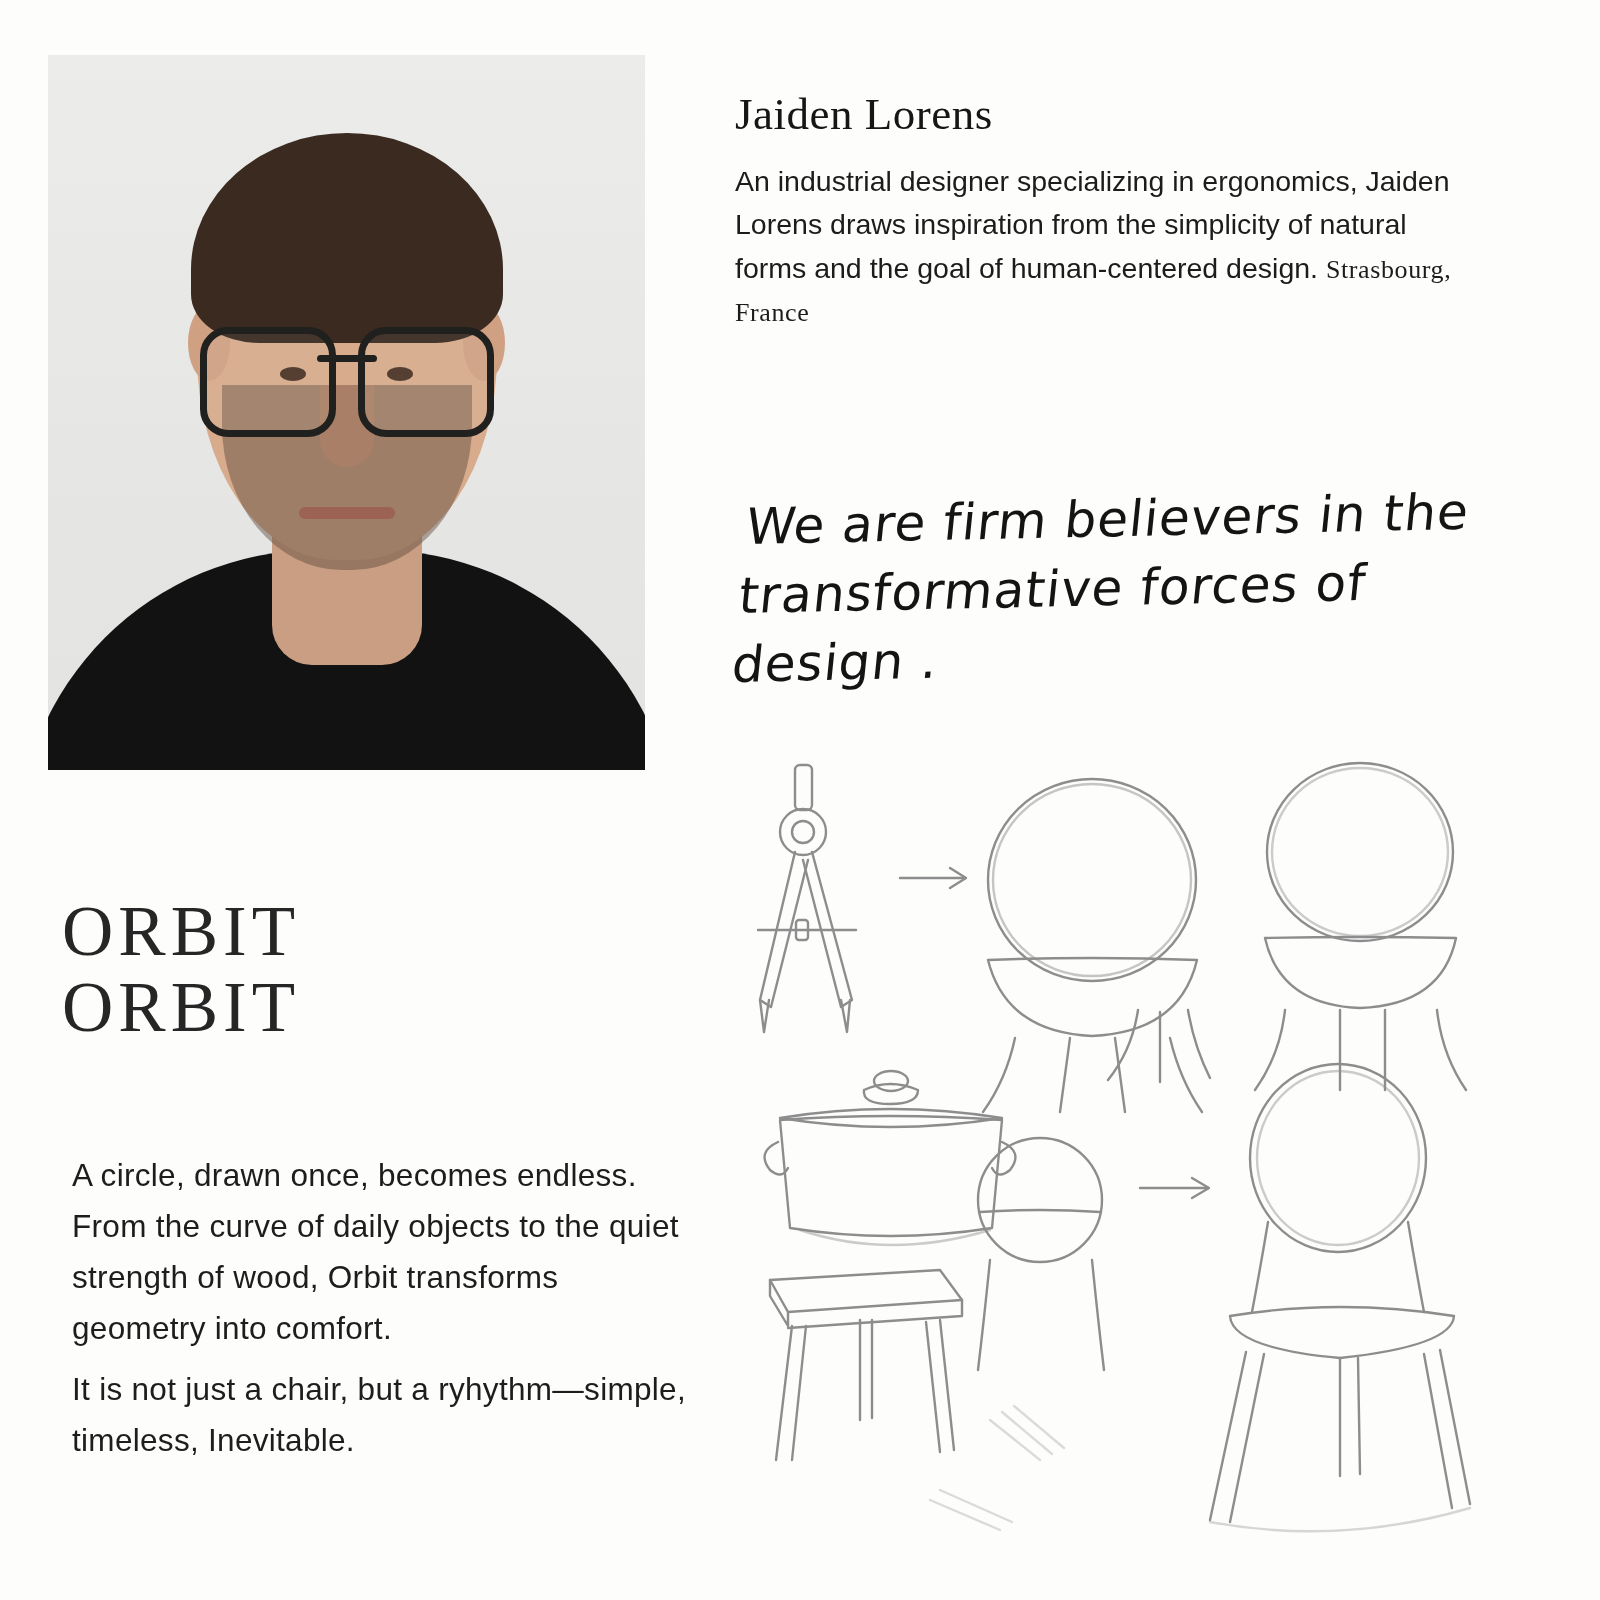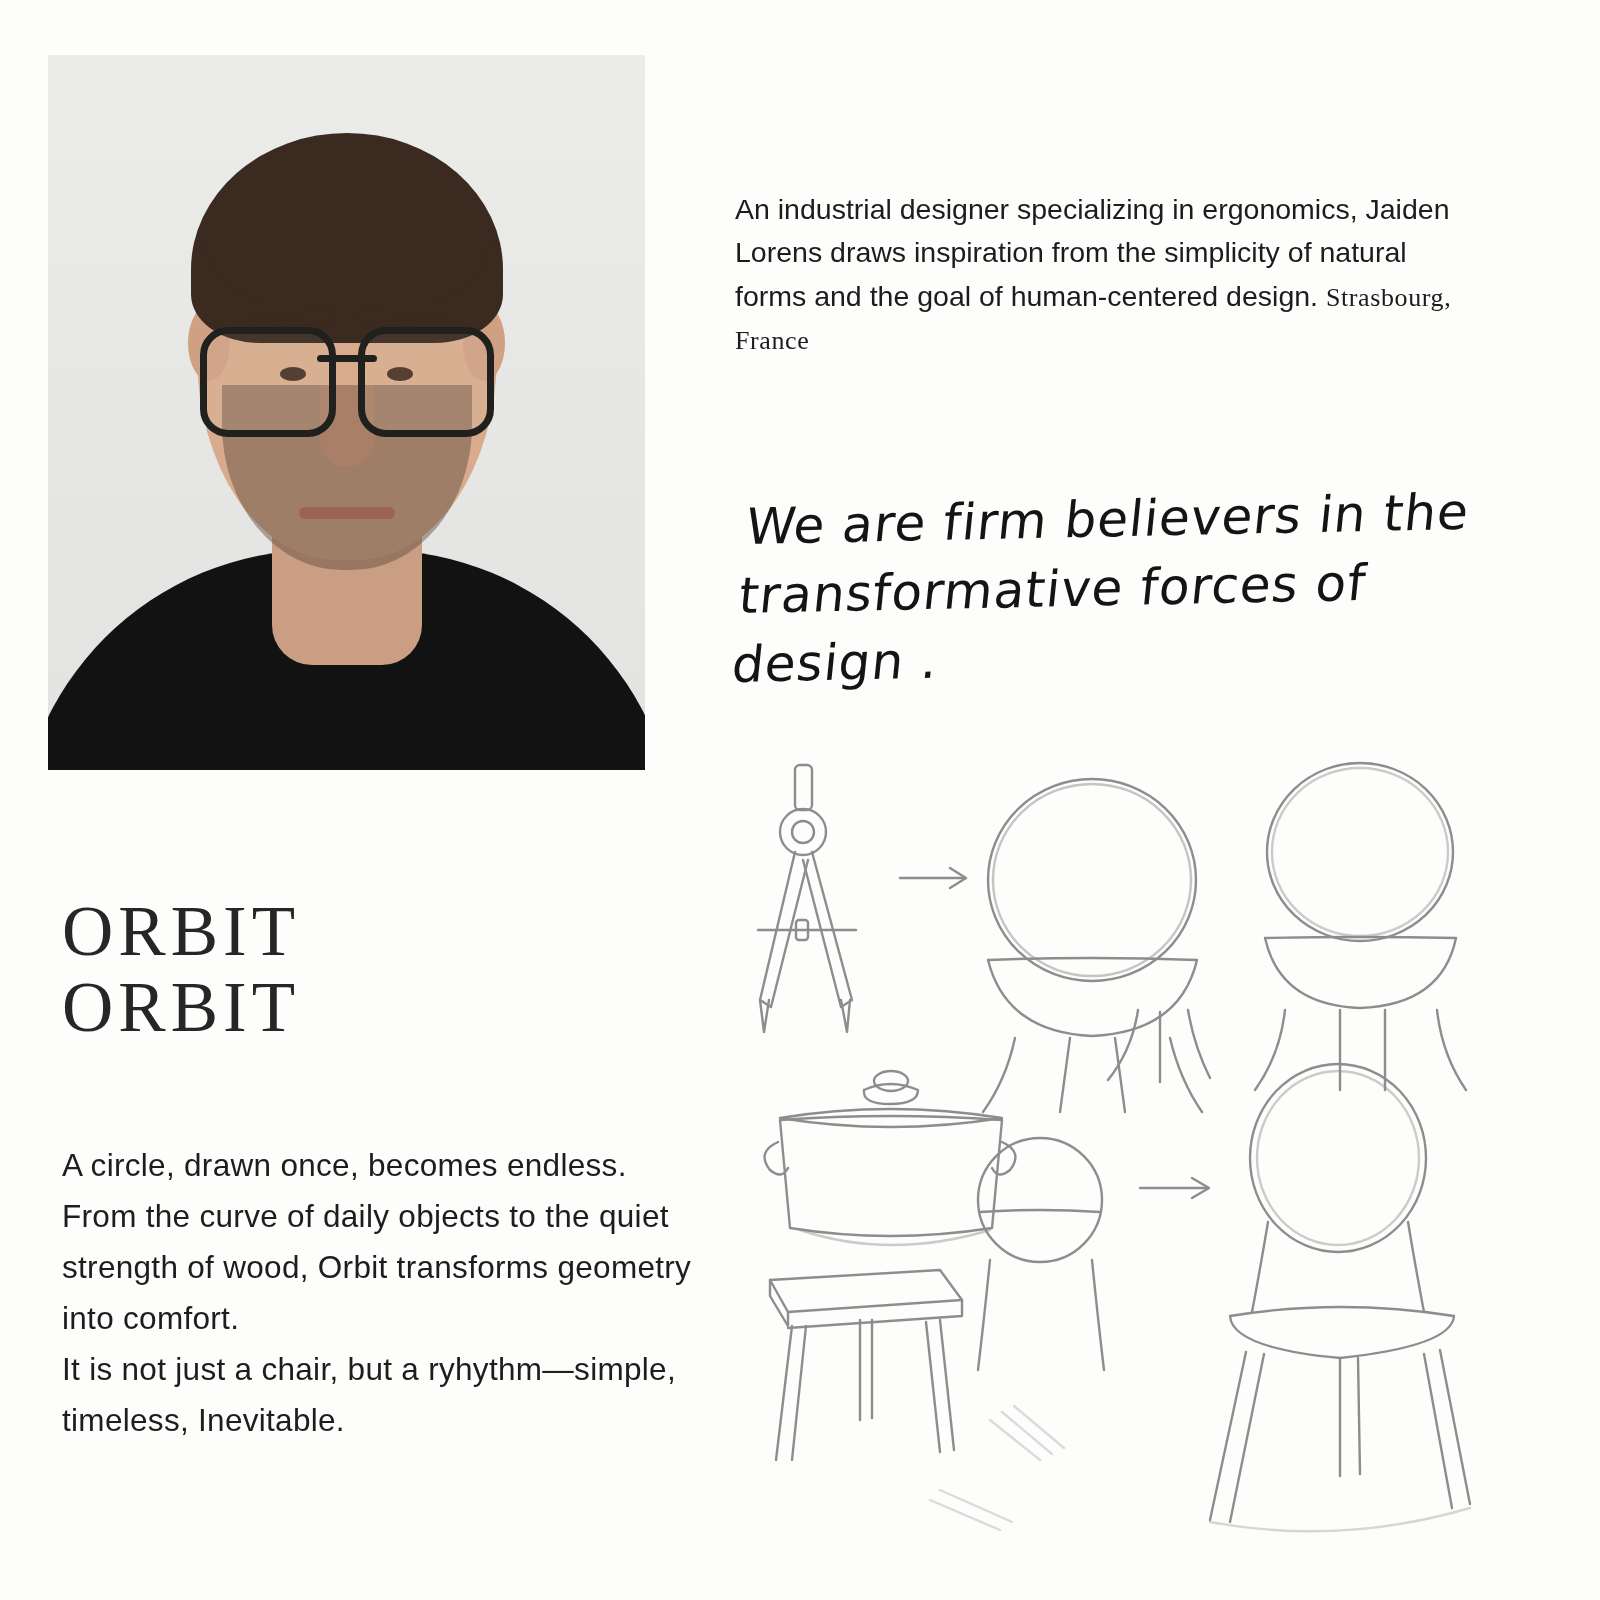--- a/index.html
+++ b/index.html
@@ -193,41 +193,40 @@
   .product-body {
     position: absolute;
     left: 62px;
     top: 1140px;
     width: 640px;
     font-size: 31.5px;
     line-height: 1.62;
     letter-spacing: 0.3px;
     color: #1d1d1d;
   }
-  .product-body p { margin: 0; }
+  .product-body p { margin: 10px; }
 
   
   .designer-name {
     position: absolute;
     left: 735px;
     top: 88px;
     font-family: "Liberation Serif", serif;
     font-size: 45px;
     letter-spacing: 0.5px;
     color: #161616;
   }
   .designer-bio {
     position: absolute;
     left: 735px;
     top: 160px;
     width: 745px;
     font-size: 28.5px;
     line-height: 1.52;
     color: #1c1c1c;
-    margin-top: 28px;
   }
   .designer-bio .loc {
     font-family: "Liberation Serif", serif;
     font-size: 26px;
     letter-spacing: 0.6px;
   }
 
   .quote {
     position: absolute;
     left: 740px;
@@ -282,20 +281,21 @@
   <h1 class="product-title">
     <span>ORBIT</span>
     <span class="line2">ORBIT</span>
   </h1>
 
   <div class="product-body">
     <p>A circle, drawn once, becomes endless. From the curve of daily objects to the quiet strength of wood, Orbit transforms geometry into comfort.</p>
     <p>It is not just a chair, but a ryhythm—simple, timeless, Inevitable.</p>
   </div>
 
+  <div class="designer-name">Jaiden Lorens</div>
   <div class="designer-bio">
     <span>An industrial designer  specializing in ergonomics, Jaiden Lorens draws inspiration from the simplicity of natural forms and the goal of human-centered design.</span>
     <span class="loc">Strasbourg, France</span>
   </div>
 
   <div class="quote">We are firm believers in the transformative forces of design .</div>
 
   <div class="sketch-area">
     <svg width="820" height="810" viewBox="0 0 820 810" fill="none" stroke="#8d8d8d" stroke-width="2.4" stroke-linecap="round" stroke-linejoin="round">
 

